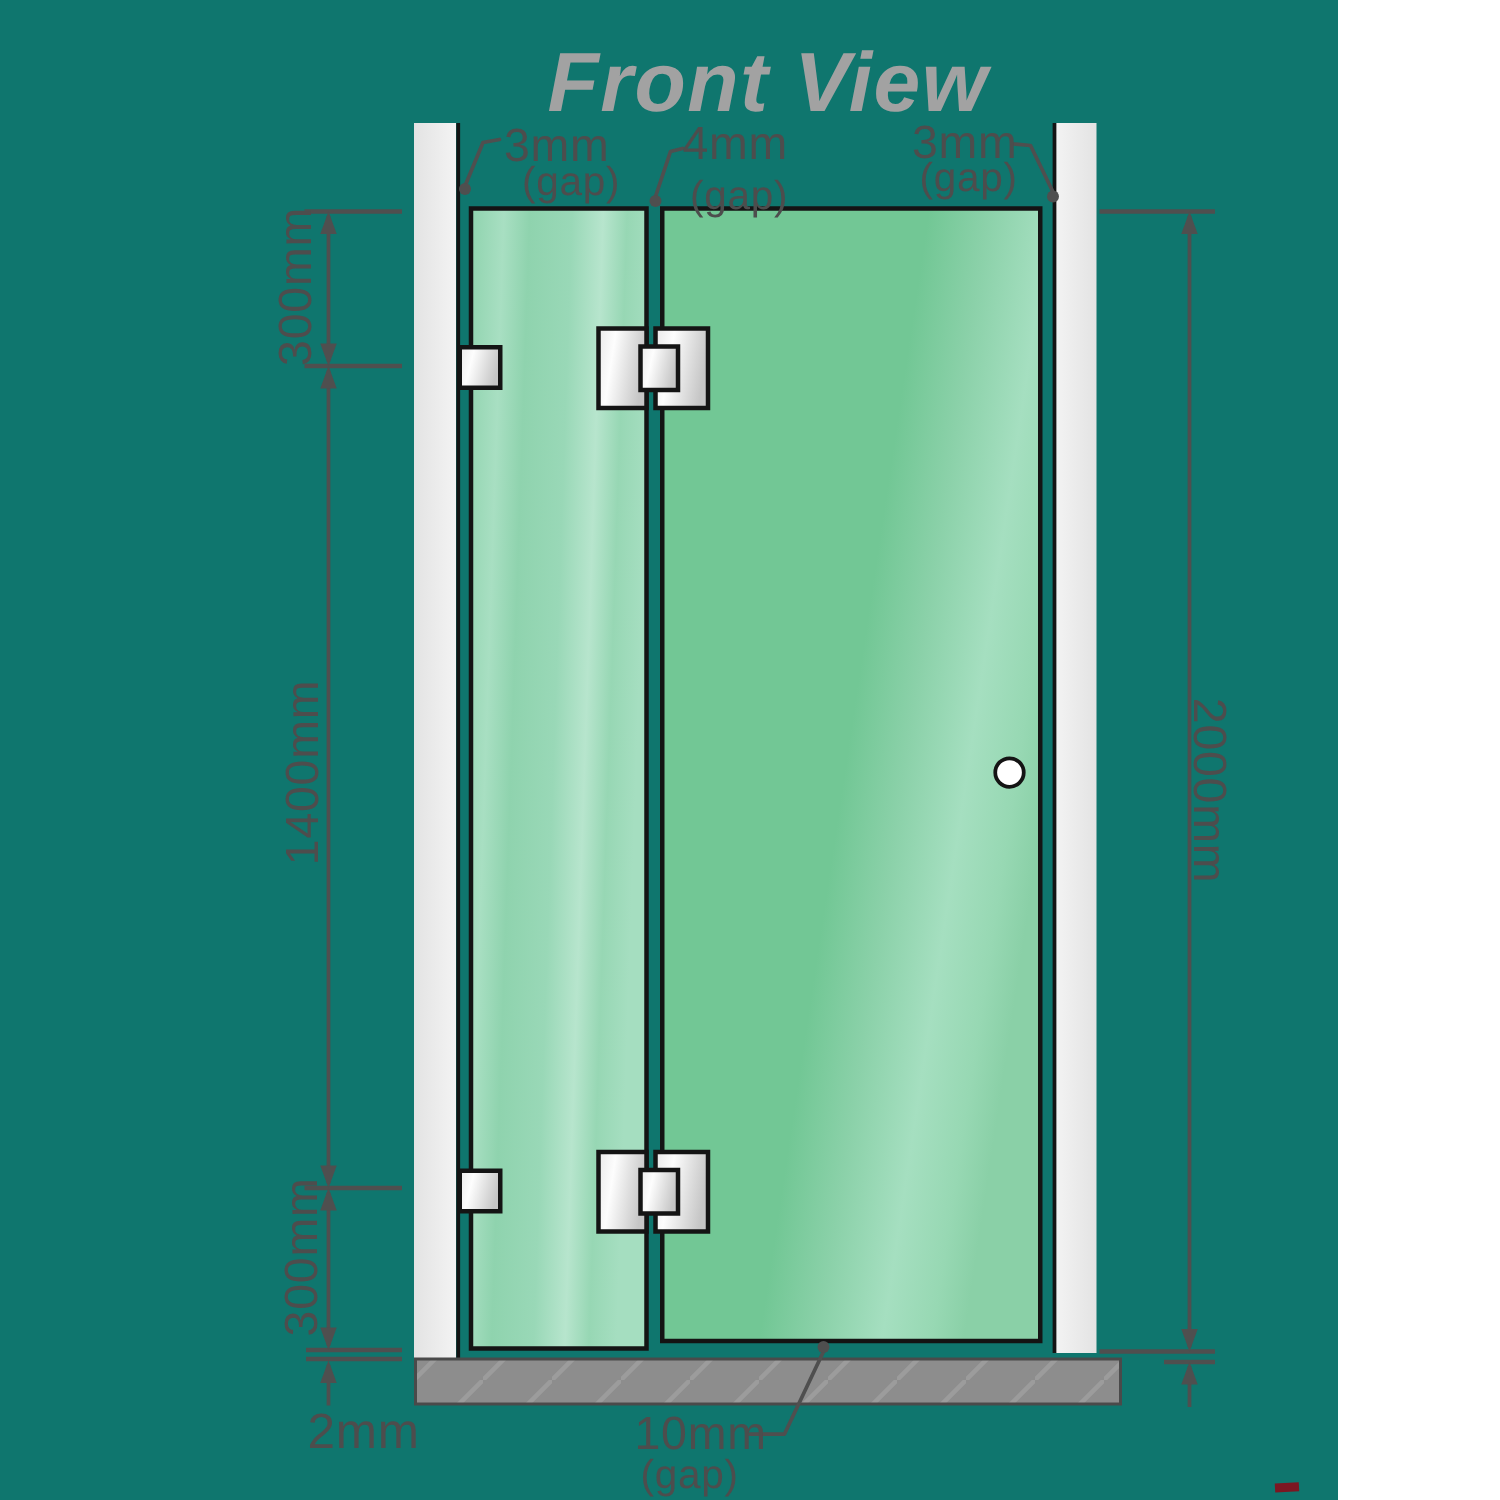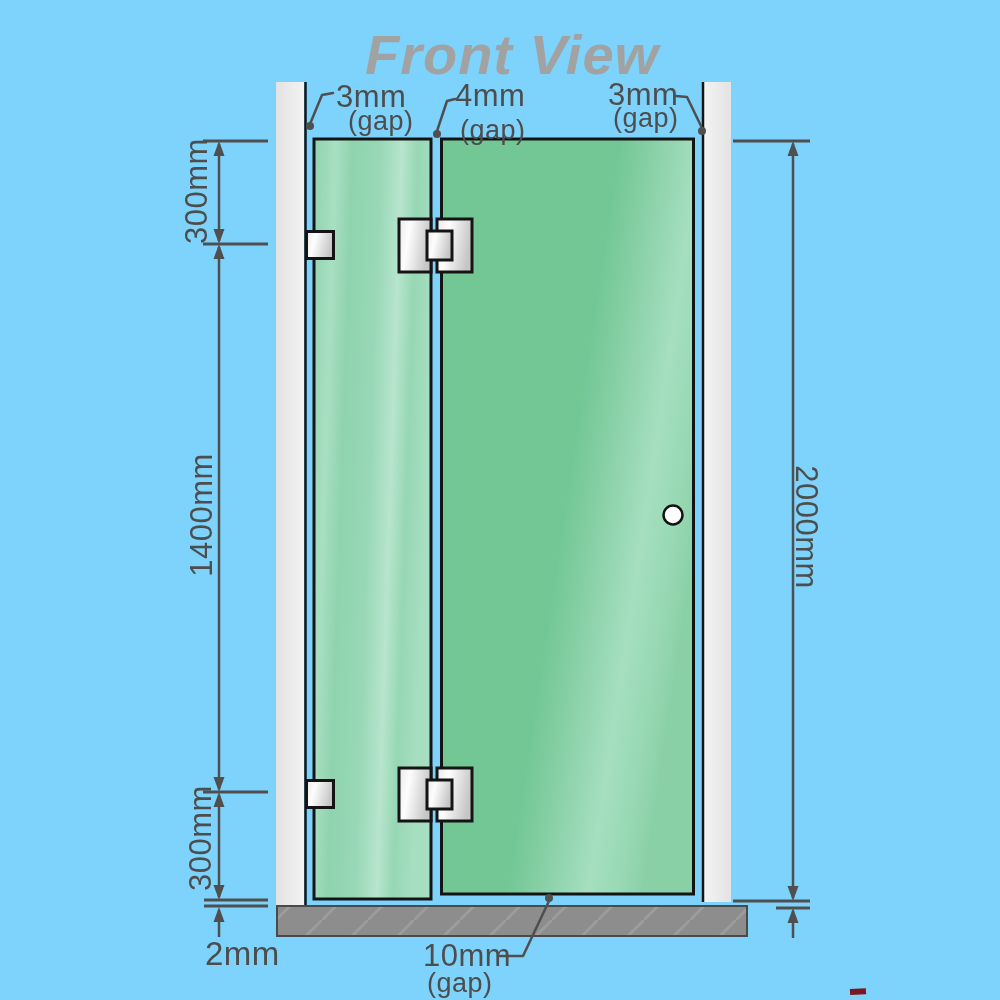--- a/index.html
+++ b/index.html
@@ -6,23 +6,23 @@
     margin: 0;
     padding: 0;
     background: #ffffff;
     width: 1000px;
     height: 1000px;
     overflow: hidden;
     font-family: "Liberation Sans", sans-serif;
   }
   .stage {
     position: relative;
-    width: 1000px;
+    width: 892px;
     height: 1000px;
-    background: #7dd3fc;
+    background: #0f766e;
   }
   svg { display: block; }
   text {
     font-family: "Liberation Sans", sans-serif;
     fill: #4d4d4d;
   }
   .dim-label   { font-size: 31px; letter-spacing: 0.5px; }
   .dim-label-sm{ font-size: 27px; letter-spacing: 0.5px; }
   .dim-label-lg{ font-size: 33px; letter-spacing: 0.5px; }
   .title-text  { font-size: 56px; font-weight: bold; font-style: italic; fill: #a2a2a2; letter-spacing: 1px; }

